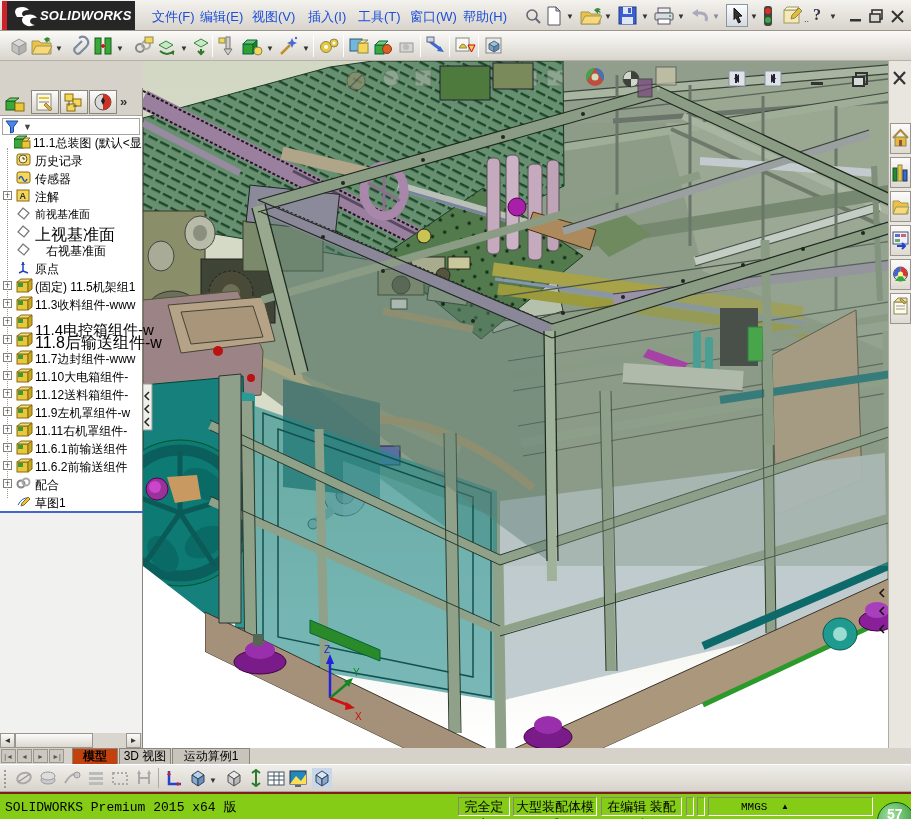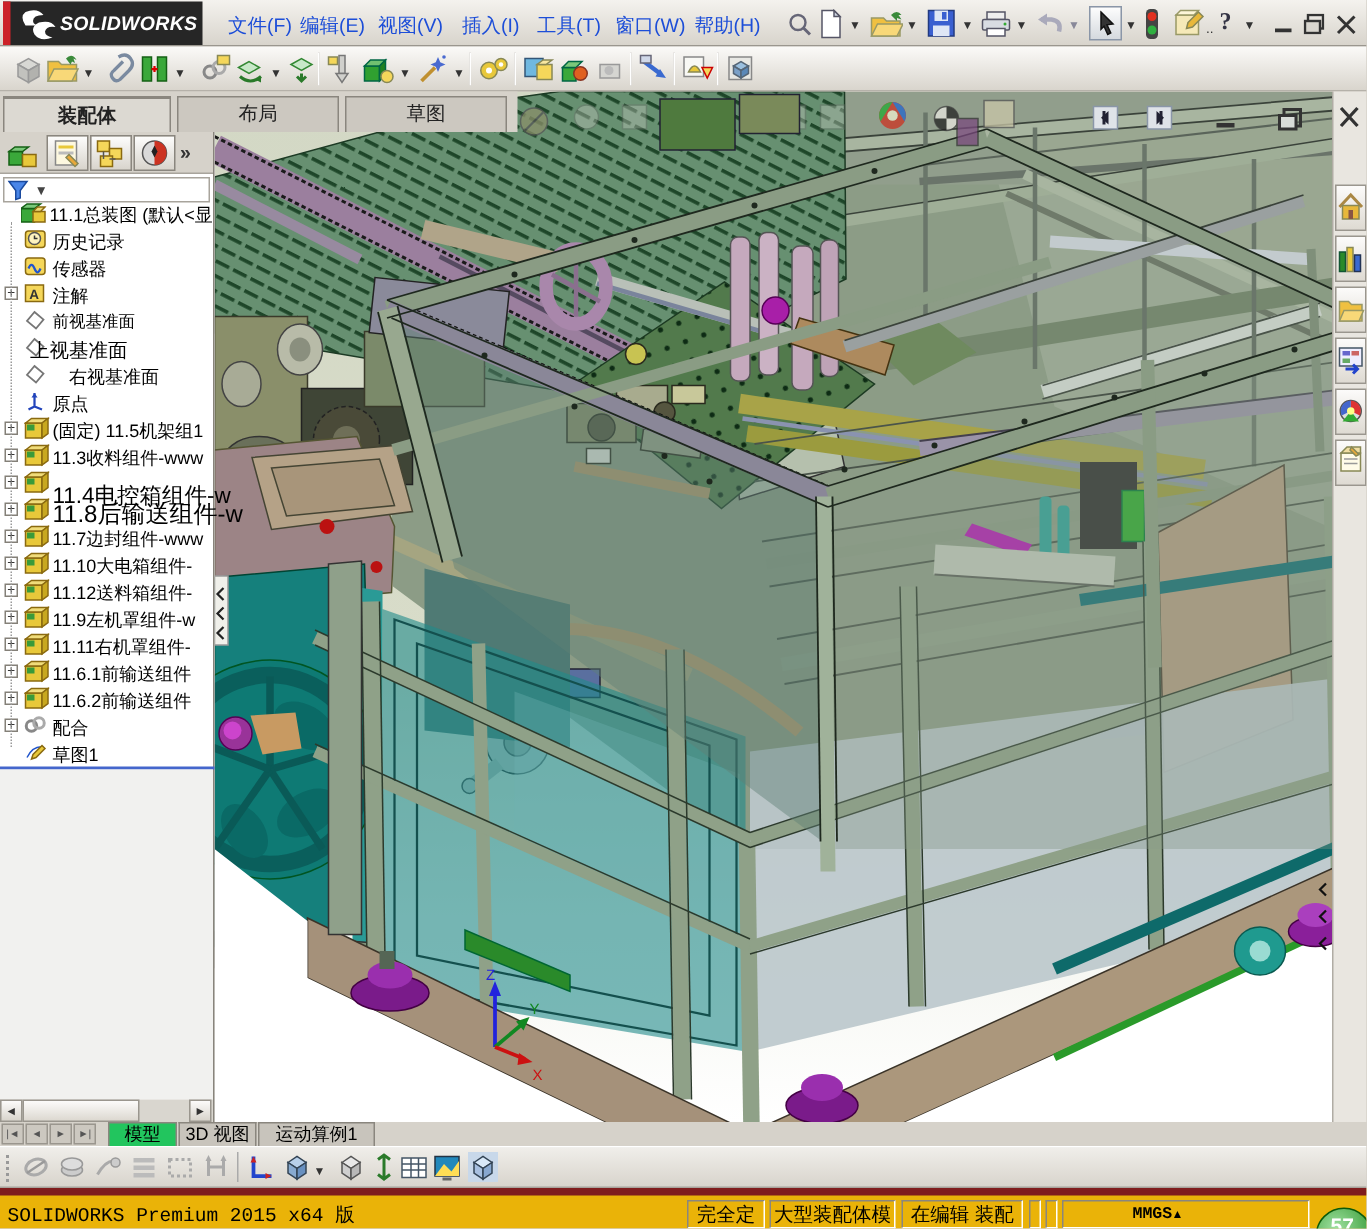--- a/index.html
+++ b/index.html
@@ -23,23 +23,23 @@
 .ltab{top:2px;width:28px;height:24px;border:1px solid #8a867e;background:linear-gradient(#fdfdfc,#d8d4cc)}
 #filterrow{left:2px;top:30px;width:138px;height:17px;border:1px solid #a8a49c;background:#fff}
 .trow{position:absolute;left:0;height:18px;font-size:12px;color:#000;white-space:nowrap}
 .expander{position:absolute;left:3px;top:5px;width:9px;height:9px;border:1px solid #848078;background:#fff;font-size:9px;line-height:7px;text-align:center;color:#333}
 
 #rstrip{left:888px;top:61px;width:23px;height:687px;background:#e9e6e0;border-left:1px solid #b0aca4}
 .rbtn{left:1px;width:21px;height:31px;border:1px solid #9a968e;background:linear-gradient(#fcfbfa,#dedad2)}
 
 #btabs{left:0;top:748px;width:911px;height:16px;background:#d6d2ca}
 .btab{top:0;height:16px;font-size:12px;text-align:center;line-height:15px;border:1px solid #8a867e;border-bottom:none;background:#c8c4bc}
-.btab.act{background:#22c55e;font-weight:normal}
+.btab.act{background:#c2410c;font-weight:bold}
 #btoolbar{left:0;top:764px;width:911px;height:28px;background:linear-gradient(#f0eeea,#d8d4cc);border-top:1px solid #fff;border-bottom:1px solid #a8a49c}
-#statusbar{left:0;top:792px;width:911px;height:27px;background:#eab308;border-top:5px solid #7f1d1d;font-size:13px}
+#statusbar{left:0;top:792px;width:911px;height:27px;background:#84cc16;border-top:2px solid #7f1d1d;font-size:13px}
 .sunk{top:3px;height:19px;border:1px solid;border-color:#8a867e #fff #fff #8a867e;font-size:13px;line-height:18px;text-align:center;color:#000}
 </style></head>
 <body>
 <div id="root">
 <div class="abs" id="titlebar"></div>
 <div class="abs" id="logo"></div>
 <div class="abs" id="logored"></div>
 <div class="abs" style="left:40px;top:8px;width:95px;height:20px;color:#fff;font-size:13px;font-style:italic;font-weight:bold;letter-spacing:0.2px">SOLID<span style="font-weight:bold">WORKS</span></div>
 <svg class="abs" style="left:14px;top:5px" width="26" height="22" viewBox="0 0 26 22">
       <path d="M3 3 q8 -3 12 2 q-7 0 -7 4 q0 3 6 3 l-11 0 q-4 -6 0 -9z" fill="#fff"></path>
@@ -207,25 +207,20 @@
         <polygon points="14,10 21,10 17.5,17" fill="#f5d75a" stroke="#c00"></polygon>
       </svg>
       <div class="abs" style="left:478px;top:35px;width:1px;height:22px;background:#aaa69e;border-right:1px solid #fff"></div>
       <svg class="abs" style="left:483px;top:35px" width="22" height="22" viewBox="0 0 22 22">
         <rect x="3" y="3" width="15" height="15" fill="#e8e8e4" stroke="#888"></rect>
         <polygon points="6,9 11,6 16,9 11,12" fill="#9ac0e0" stroke="#567"></polygon>
         <polygon points="6,9 11,12 11,17 6,14" fill="#7aa0c8" stroke="#567"></polygon>
         <polygon points="16,9 11,12 11,17 16,14" fill="#5a88b8" stroke="#567"></polygon>
       </svg>
     </div>
-<div class="abs" id="tabrow">
-  <div class="abs cmtab act" style="left:2px;width:112px">装配体</div>
-  <div class="abs cmtab" style="left:118px;width:108px">布局</div>
-  <div class="abs cmtab" style="left:230px;width:108px">草图</div>
-</div>
 <div class="abs" id="viewport">
 <svg width="745" height="687" viewBox="0 0 745 687">
 <defs>
 <linearGradient id="bg" x1="0" y1="0" x2="0" y2="1">
 <stop offset="0" stop-color="#d3d8c5"></stop>
             <stop offset="0.55" stop-color="#d8dcc9"></stop>
             <stop offset="0.8" stop-color="#f4f5ef"></stop>
             <stop offset="1" stop-color="#ffffff"></stop>
 </linearGradient>
 <pattern id="rollers" width="13" height="9" patternUnits="userSpaceOnUse" patternTransform="rotate(27)">
@@ -612,21 +607,21 @@
 <div class="trow" style="top:117px;width:143px">
         <span style="position:absolute;left:16px;top:1px"><svg width="15" height="15" viewBox="0 0 15 15">
             <polygon points="7,2 13,7 8,13 2,8" fill="none" stroke="#777" stroke-width="1.2"></polygon>
           </svg></span>
         <span style="position:absolute;left:35px;top:2px;font-size:11px">前视基准面</span>
       </div>
 <div class="trow" style="top:135px;width:143px">
         <span style="position:absolute;left:16px;top:1px"><svg width="15" height="15" viewBox="0 0 15 15">
             <polygon points="7,2 13,7 8,13 2,8" fill="none" stroke="#777" stroke-width="1.2"></polygon>
           </svg></span>
-        <span style="position:absolute;left:20px;top:2px;font-size:13px">上视基准面</span>
+        <span style="position:absolute;left:35px;top:2px;font-size:16px">上视基准面</span>
       </div>
 <div class="trow" style="top:153px;width:143px">
         <span style="position:absolute;left:16px;top:1px"><svg width="15" height="15" viewBox="0 0 15 15">
             <polygon points="7,2 13,7 8,13 2,8" fill="none" stroke="#777" stroke-width="1.2"></polygon>
           </svg></span>
         <span style="position:absolute;left:46px;top:2px;font-size:12px">右视基准面</span>
       </div>
 <div class="trow" style="top:171px;width:143px">
         <span style="position:absolute;left:16px;top:1px"><svg width="15" height="15" viewBox="0 0 15 15">
             <path d="M7 2 V11 M3 13 L7 11 M7 11 L12 13" stroke="#2244bb" stroke-width="1.5" fill="none"></path>
@@ -882,19 +877,19 @@
       </svg>
     </div>
 <div class="abs" id="statusbar">
   <div class="abs" style="left:5px;top:4px;font-family:'Liberation Mono',monospace;font-size:13px">SOLIDWORKS Premium 2015 x64 版</div>
   <div class="abs sunk" style="left:458px;width:52px">完全定义</div>
   <div class="abs sunk" style="left:513px;width:84px">大型装配体模式</div>
   <div class="abs sunk" style="left:601px;width:81px">在编辑 装配体</div>
   <div class="abs sunk" style="left:686px;width:8px"></div>
   <div class="abs sunk" style="left:697px;width:8px"></div>
   <div class="abs sunk" style="left:708px;width:165px">
-        <span style="position:absolute;left:46px;top:0;font-weight:bold;font-size:11px;line-height:19px;font-family:'Liberation Mono',monospace">MMGS</span>
+        <span style="position:absolute;left:32px;top:0;font-weight:normal;font-size:11px;line-height:19px;font-family:'Liberation Mono',monospace">MMGS</span>
         <span style="position:absolute;left:72px;top:0;font-size:8px">▲</span>
       </div>
   <div class="abs" style="left:877px;top:0px;width:34px;height:27px;overflow:hidden">
         <div style="position:absolute;left:0;top:8px;width:38px;height:38px;border-radius:50%;background:radial-gradient(circle at 35% 35%,#9fe09f,#1d8a1d);border:1px solid #0a5a0a;color:#fff;font-size:14px;font-weight:bold;text-align:left;padding-left:9px;line-height:22px">57</div>
       </div>
 </div>
 </div>
 </body></html>

